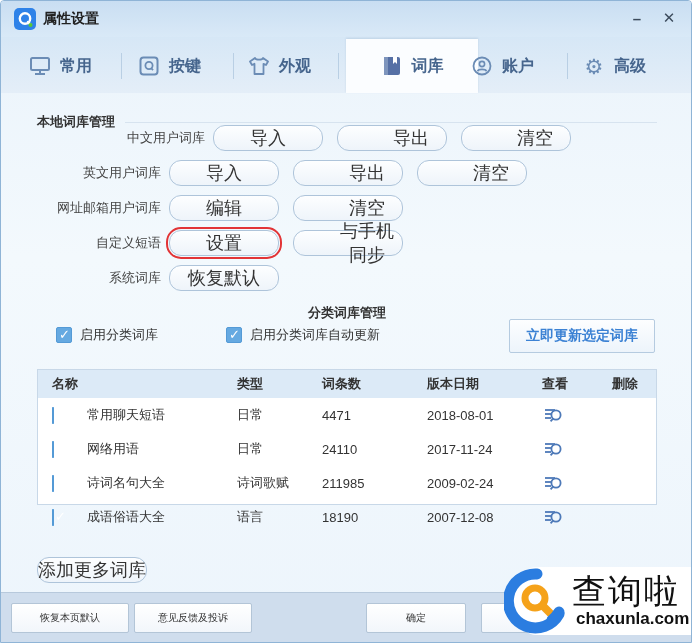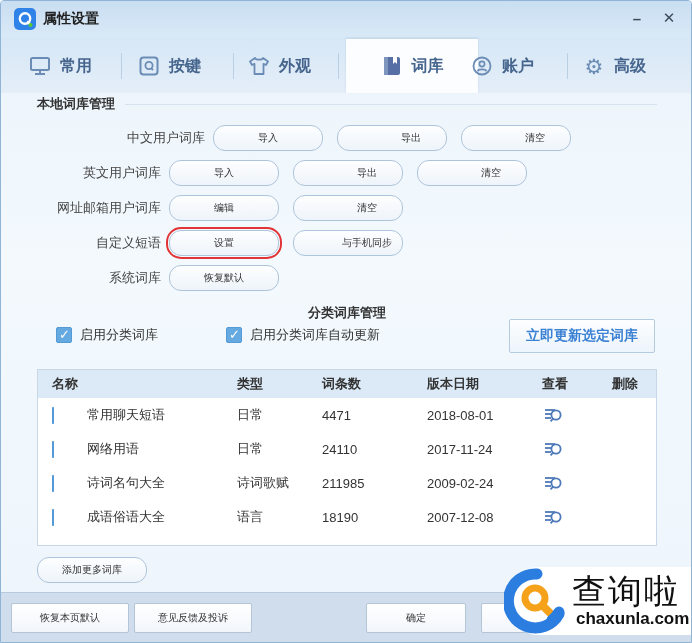--- a/index.html
+++ b/index.html
@@ -32,36 +32,36 @@
 
   
   .content { position:absolute; top:92px; left:0; right:0; bottom:50px; }
   .sec-title { position:absolute; left:36px; display:flex; align-items:center; width:620px; }
   .sec-title span { font-size:13px; font-weight:bold; color:#333; white-space:nowrap; }
   .sec-title i { flex:1; height:1px; background:#d7e3ef; margin-left:10px; }
 
   .row { position:absolute; left:0; height:26px; display:flex; align-items:center; }
   .row-label { width:160px; text-align:right; font-size:13px; color:#444; padding-right:0; }
   .pbtn { width:110px; height:26px; margin-left:8px; border:1px solid #aec4da; border-radius:12px;
-    background:linear-gradient(180deg,#fdfeff,#eef4fa); font-size:10px; color:#333;
+    background:linear-gradient(180deg,#fdfeff,#eef4fa); font-size:18px; color:#333;
     display:flex; align-items:center; justify-content:center; cursor:pointer; }
   .pbtn + .pbtn { margin-left:14px;padding-left:38px; }
   .pbtn.hl { outline:2px solid #e23436; outline-offset:1px; }
 
   .chk { width:16px; height:16px; background:#65a9e1; border:1px solid #549ad6; border-radius:2px;
     position:relative; flex:0 0 auto; cursor:pointer; }
   .chk::after { content:"✓"; position:absolute; left:2px; top:-1px; color:#fff; font-size:13px; font-weight:bold; }
   .chk-item { position:absolute; display:flex; align-items:center; gap:8px; font-size:13px; color:#333; }
 
   .update-btn { position:absolute; right:36px; width:146px; height:34px; border:1px solid #b5cbe0;
     border-radius:2px; background:linear-gradient(180deg,#fdfeff,#edf4fb); color:#3c82d4;
     font-size:14px; font-weight:bold; display:flex; align-items:center; justify-content:center; cursor:pointer; }
 
   
-  .dicttable { position:absolute; left:36px; top:276px; width:620px; height:177px;
+  .dicttable { position:absolute; left:36px; top:276px; width:620px; height:136px;
     background:#fff; border:1px solid #c8d8e8; }
   .tgrid { display:grid; grid-template-columns:34px 150px 86px 104px 116px 66px 62px; align-items:center; }
   .thead { height:28px; background:#dceaf7; font-weight:bold; font-size:13px; color:#333; }
   .thead .c-name { grid-column:1 / span 2; padding-left:14px; }
   .trow { height:34px; font-size:13px; color:#333; }
   .c-chk { padding-left:14px; }
   .c-name2 { padding-left:15px; }
   .c-type { padding-left:15px; }
   .c-count { padding-left:14px; }
   .c-date { padding-left:15px; }
@@ -167,21 +167,21 @@
     <div class="tab-divider" style="left:566px;"></div>
 
     <div class="tab" style="left:582px;">
       <span class="ticon gear-glyph">⚙</span>
       <span>高级</span>
     </div>
   </div>
 
   <div class="content">
 
-    <div class="sec-title" style="top:2px;">
+    <div class="sec-title" style="top:20px;">
       <span>本地词库管理</span>
         <i></i>
     </div>
 
     <div class="row" style="top:32px;margin-left:44px;">
       <div class="row-label">中文用户词库</div>
       <button class="pbtn">导入</button>
       <button class="pbtn">导出</button>
       <button class="pbtn">清空</button>
     </div>

